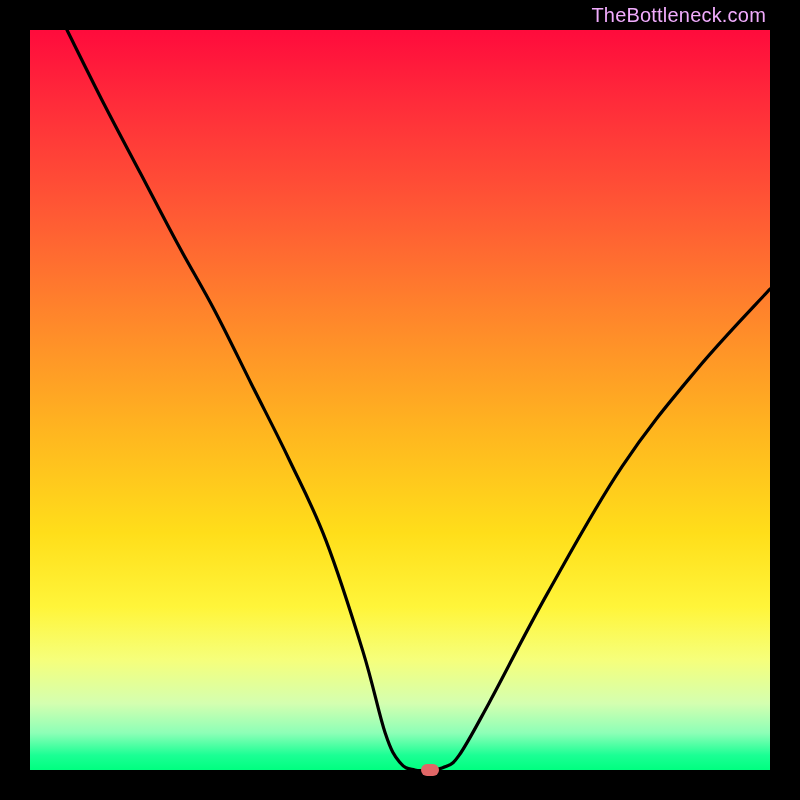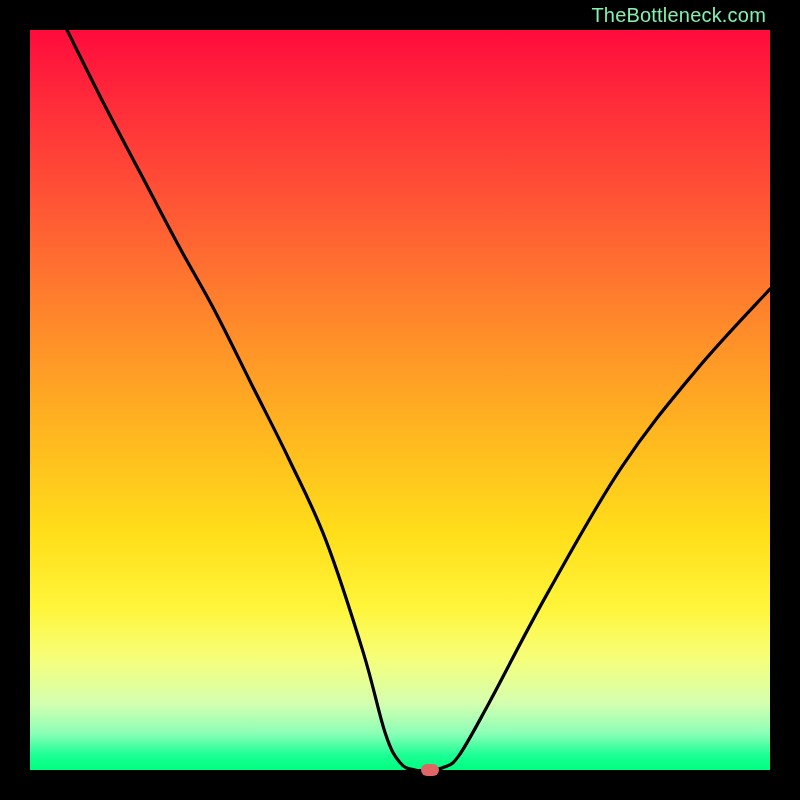--- a/index.html
+++ b/index.html
@@ -37,21 +37,21 @@
       #d4ffb0 91%,
       #8dffb7 95%,
       #1bff94 98%,
       #00ff80 100%
     );
   }
   .watermark {
     position: absolute;
     top: 4px;
     right: 34px;
-    color: #86efac;
+    color: #f0abfc;
     font-size: 20px;
     letter-spacing: 0.2px;
     user-select: none;
   }
   .curve-svg {
     position: absolute;
     left: 0;
     top: 0;
     width: 740px;
     height: 740px;

